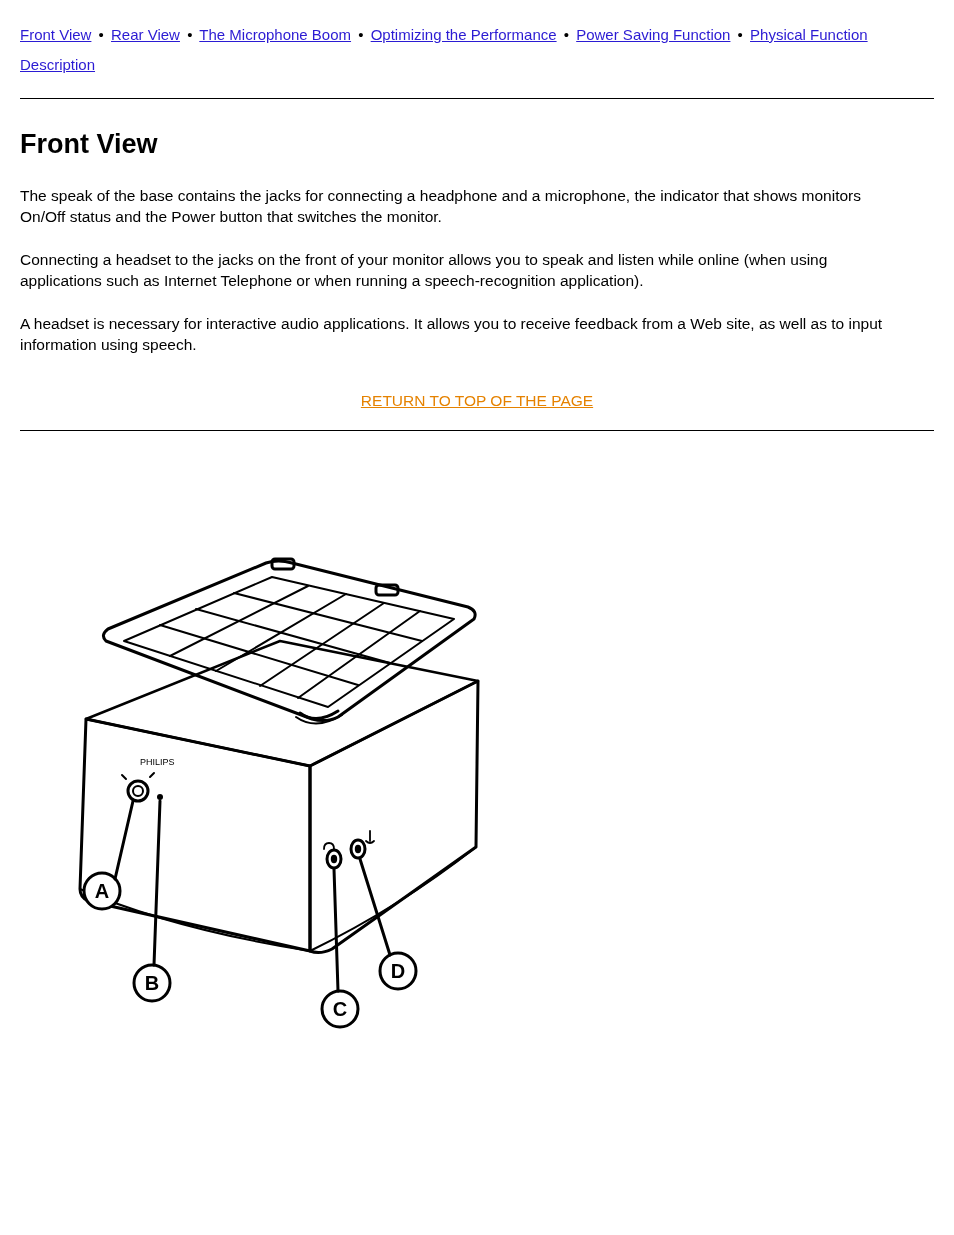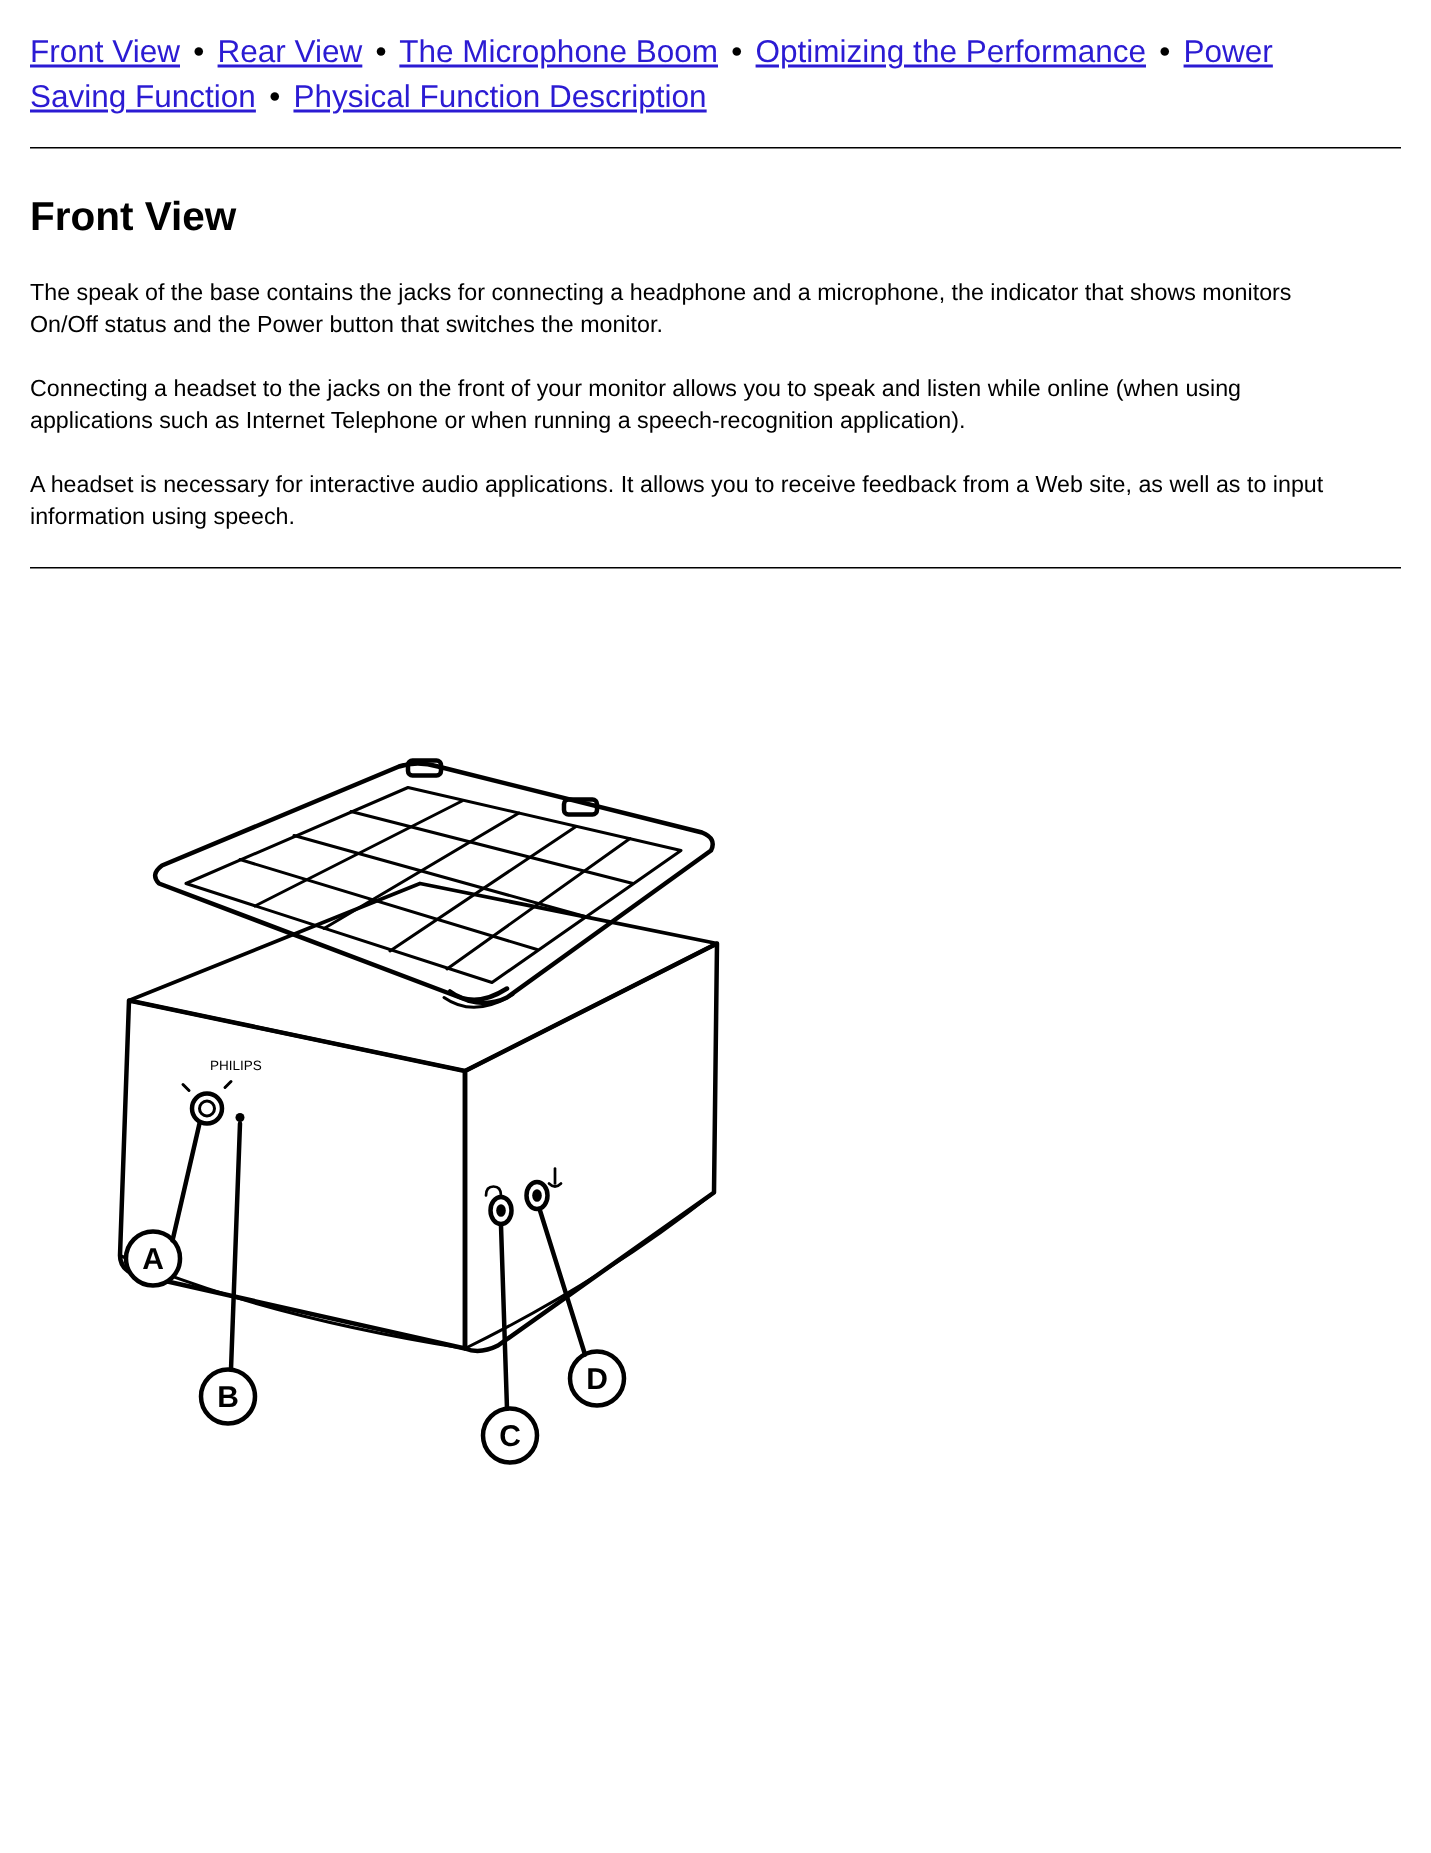--- a/index.html
+++ b/index.html
@@ -18,21 +18,21 @@
   }
   .page-title {
     font-family: Verdana, Arial, sans-serif;
     font-size: 34px;
     font-weight: bold;
     margin: 20px 0 30px 0;
     letter-spacing: 0;
   }
   .nav-links {
     font-family: Verdana, Arial, sans-serif;
-    font-size: 21px;
+    font-size: 15px;
     line-height: 30px;
     color: #000;
     margin-bottom: 18px;
     max-width: 880px;
   }
   .nav-links a {
     color: #2b1bd3;
     text-decoration: underline;
   }
   .nav-links .sep {
@@ -102,20 +102,23 @@
   </div>
 
   <hr class="divider">
 
   <div class="section-heading">Front View</div>
 
   <p class="body-text">The speak of the base contains the jacks for connecting a headphone and a microphone, the indicator that shows monitors On/Off status and the Power button that switches the monitor.</p>
   <p class="body-text">Connecting a headset to the jacks on the front of your monitor allows you to speak and listen while online (when using applications such as Internet Telephone or when running a speech-recognition application).</p>
   <p class="body-text">A headset is necessary for interactive audio applications. It allows you to receive feedback from a Web site, as well as to input information using speech.</p>
 
+  <div class="center-link">
+    <a href="#">RETURN TO TOP OF THE PAGE</a>
+  </div>
 
   <hr class="divider2">
 
   <div class="diagram-wrap">
     <svg class="diagram" width="470" height="580" viewBox="0 0 470 580" xmlns="http://www.w3.org/2000/svg">
       <g fill="none" stroke="#000" stroke-width="3" stroke-linejoin="round" stroke-linecap="round">
 
         <path d="M 66 260
                  L 60 430
                  Q 60 438 68 442

